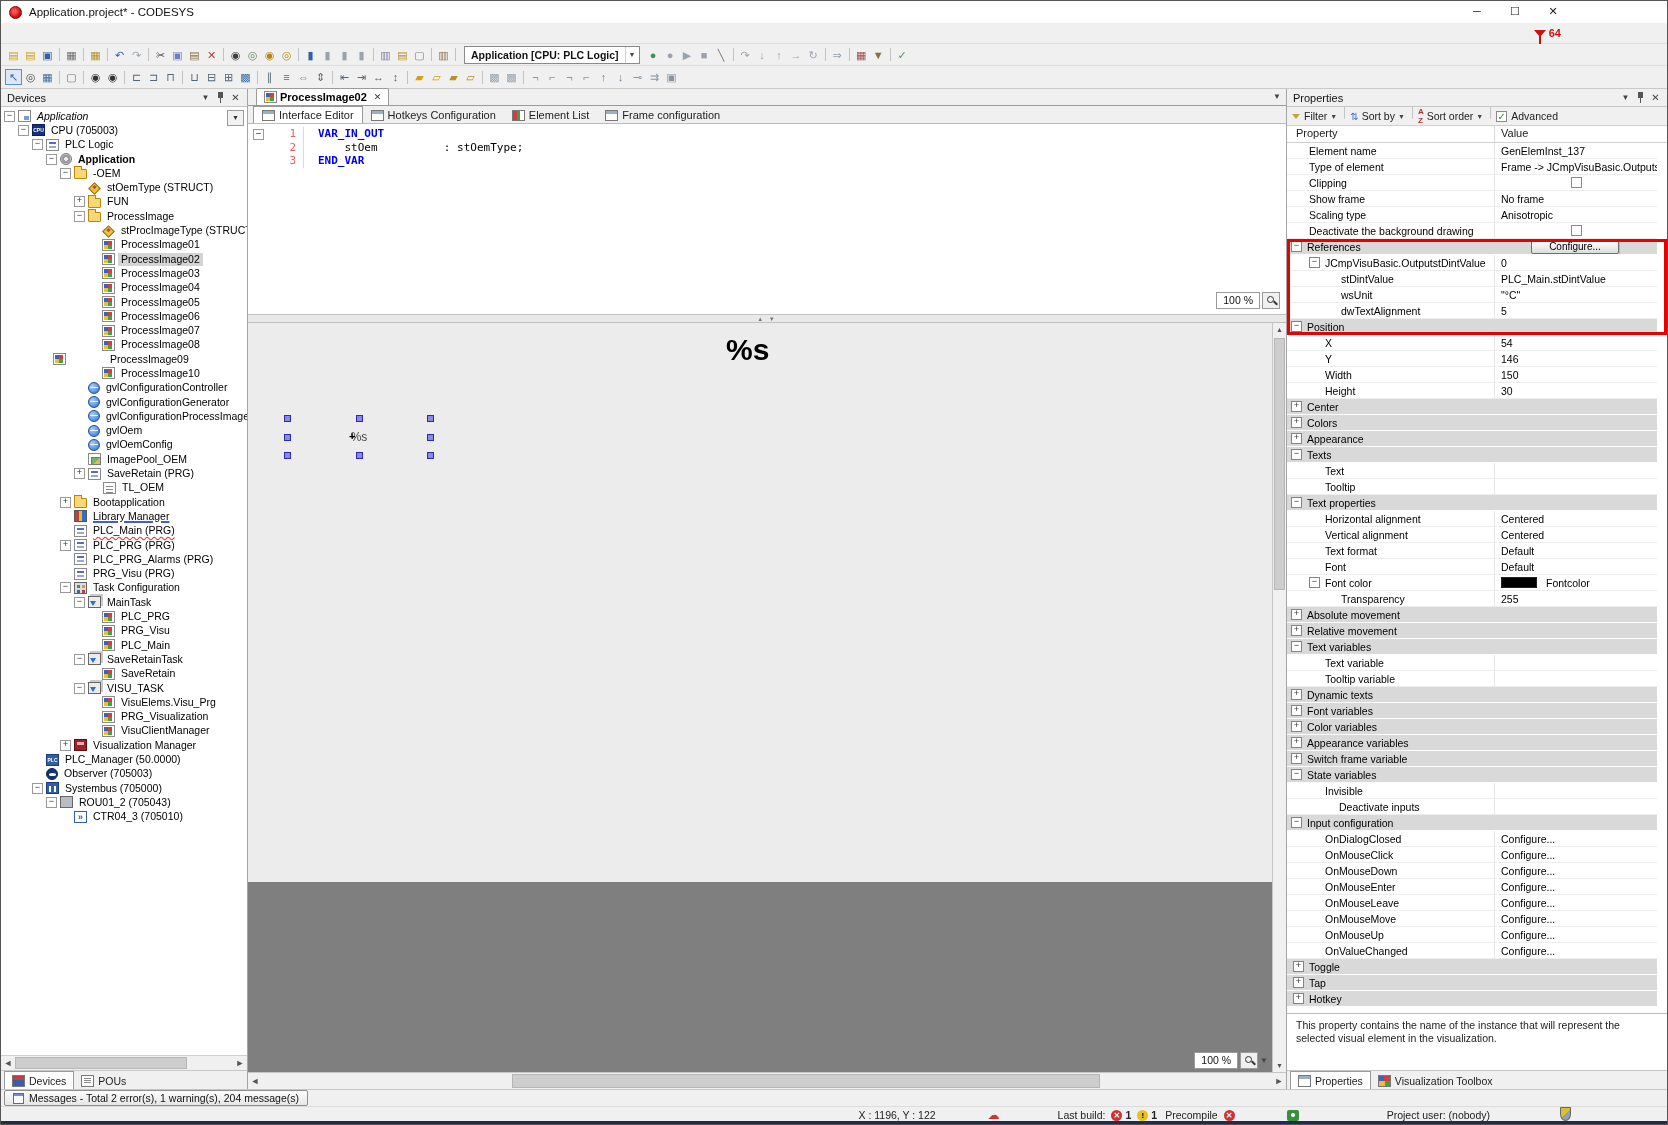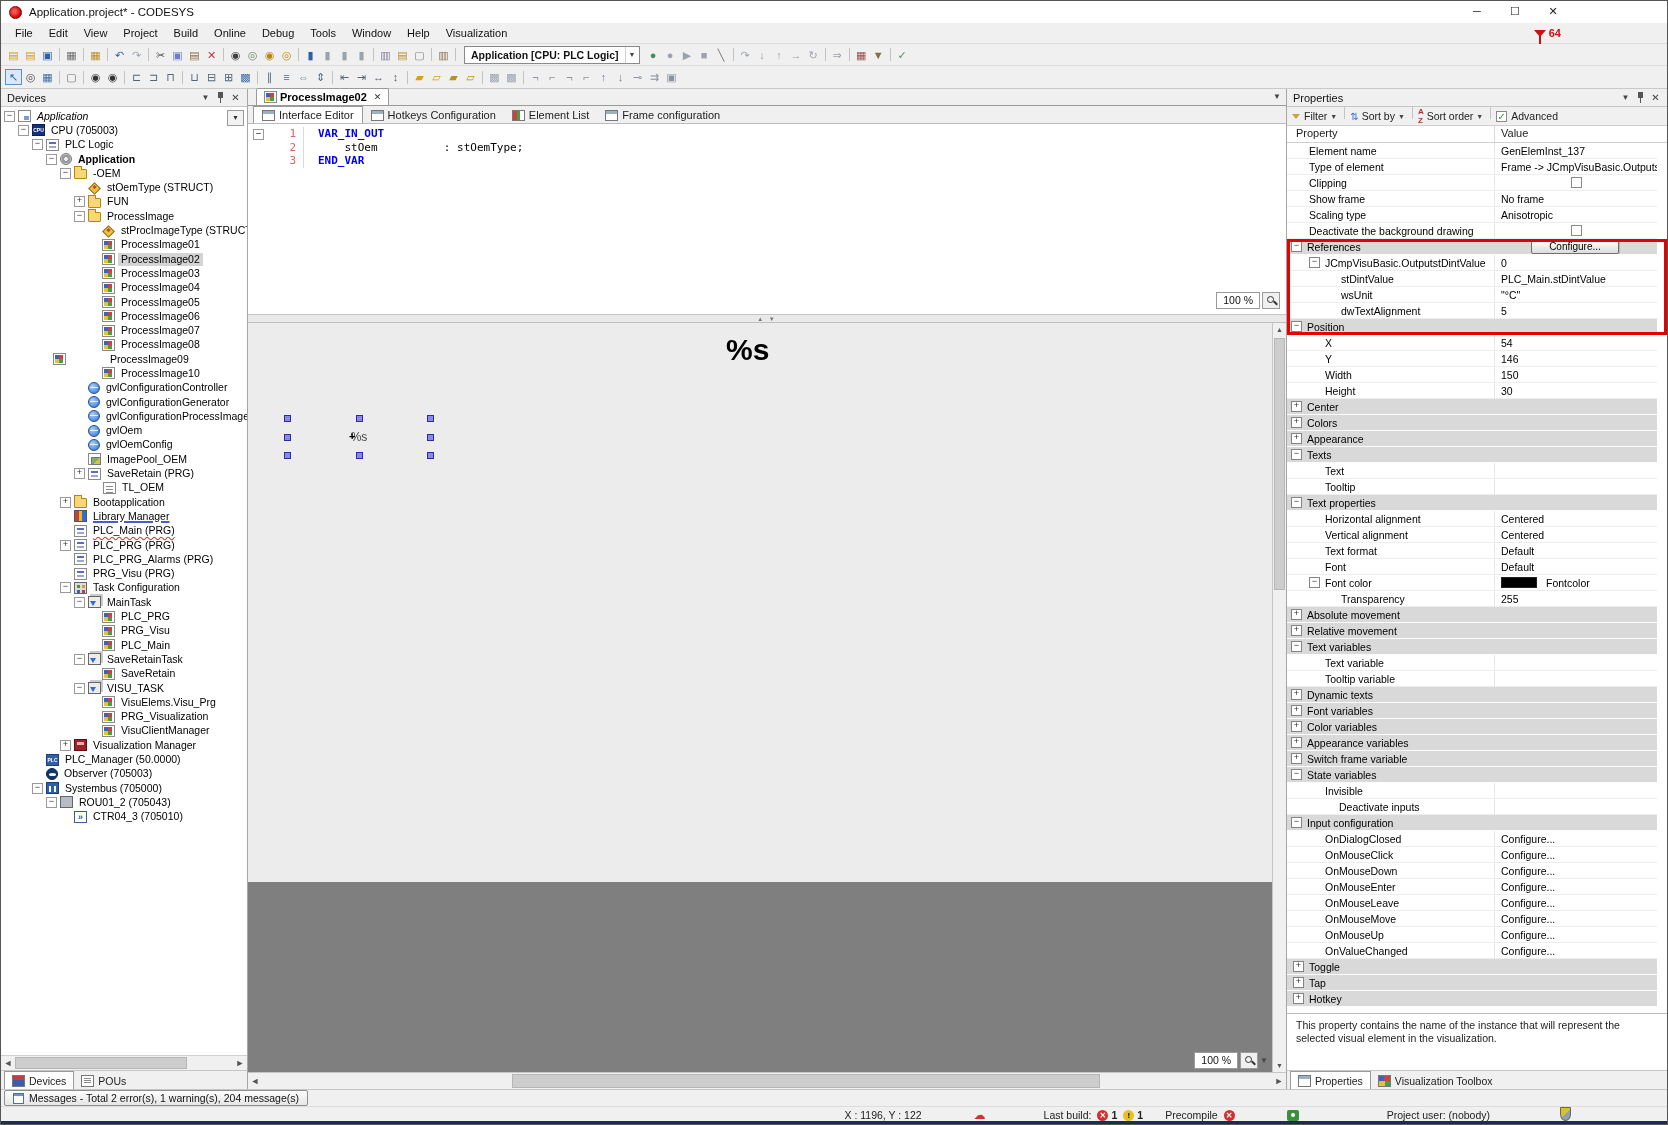--- a/index.html
+++ b/index.html
@@ -201,33 +201,20 @@
     <span class="app-dot"></span>
     <span class="title">Application.project* - CODESYS</span>
     <div class="win-controls">
       <span class="wc">─</span>
       <span class="wc">☐</span>
       <span class="wc">✕</span>
     </div>
   </div>
 
   <div class="menubar">
-    <span id="menu-items" style="display:flex">
-        <span class="menu-item">File</span>
-        <span class="menu-item">Edit</span>
-        <span class="menu-item">View</span>
-        <span class="menu-item">Project</span>
-        <span class="menu-item">Build</span>
-        <span class="menu-item">Online</span>
-        <span class="menu-item">Debug</span>
-        <span class="menu-item">Tools</span>
-        <span class="menu-item">Window</span>
-        <span class="menu-item">Help</span>
-        <span class="menu-item">Visualization</span>
-      </span>
     <span class="menu-right">
       <span class="funnel"></span>
       <span>64</span>
     </span>
   </div>
 
   <div class="toolbar" id="toolbar1">
       <span class="tb-btn" style="color: rgb(201, 162, 39);">▤</span>
       <span class="tb-btn" style="color: rgb(216, 160, 18);">▤</span>
       <span class="tb-btn" style="color: rgb(47, 95, 165);">▣</span>
@@ -1172,21 +1159,21 @@
 
   <div class="statusbar">
     <span style="flex:1"></span>
     <span>X : 1196, Y : 122</span>
     <span class="cloud" style="margin-left:52px">☁</span>
     <span style="margin-left:58px">Last build:</span>
     <span class="sico err" style="margin-left:6px">✕</span>
     <span style="margin-left:3px;font-weight:bold">1</span>
     <span class="sico warn" style="margin-left:6px">!</span>
     <span style="margin-left:3px;font-weight:bold">1</span>
-    <span style="margin-left:22px">Precompile</span>
+    <span style="margin-left:8px">Precompile</span>
     <span class="sico err" style="margin-left:6px">✕</span>
     <span class="green-box" style="margin-left:52px"></span>
     <span style="margin-left:88px">Project user: (nobody)</span>
     <span class="shield" style="margin-left:70px;margin-right:96px"></span>
   </div>
 
   <div class="bottom-edge"></div>
 </div>
 
 </body></html>

